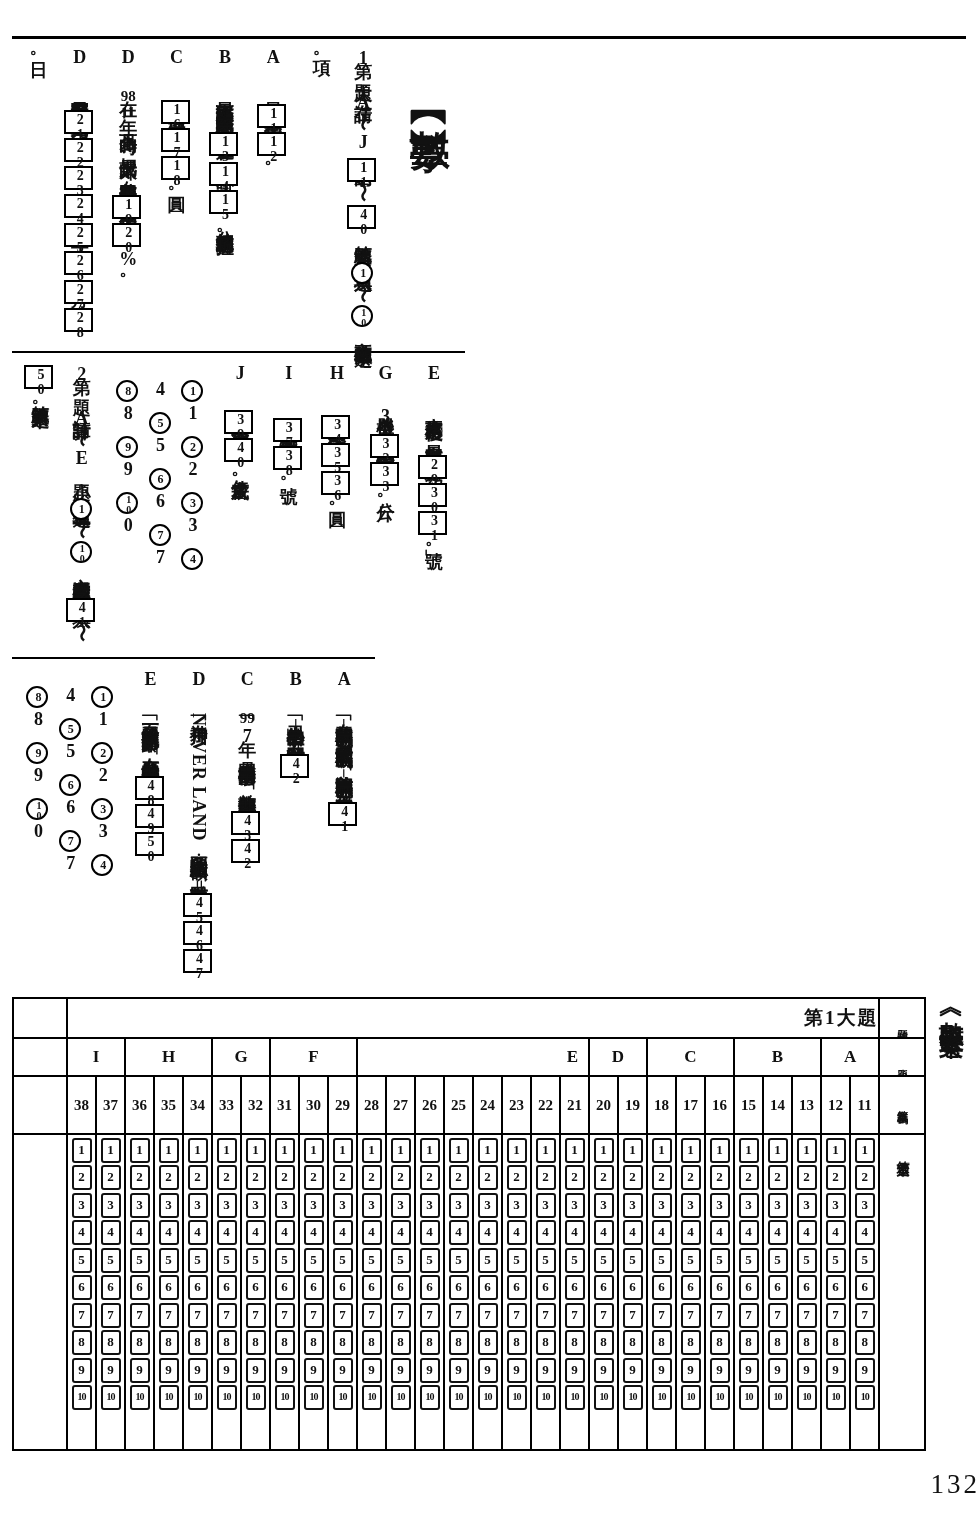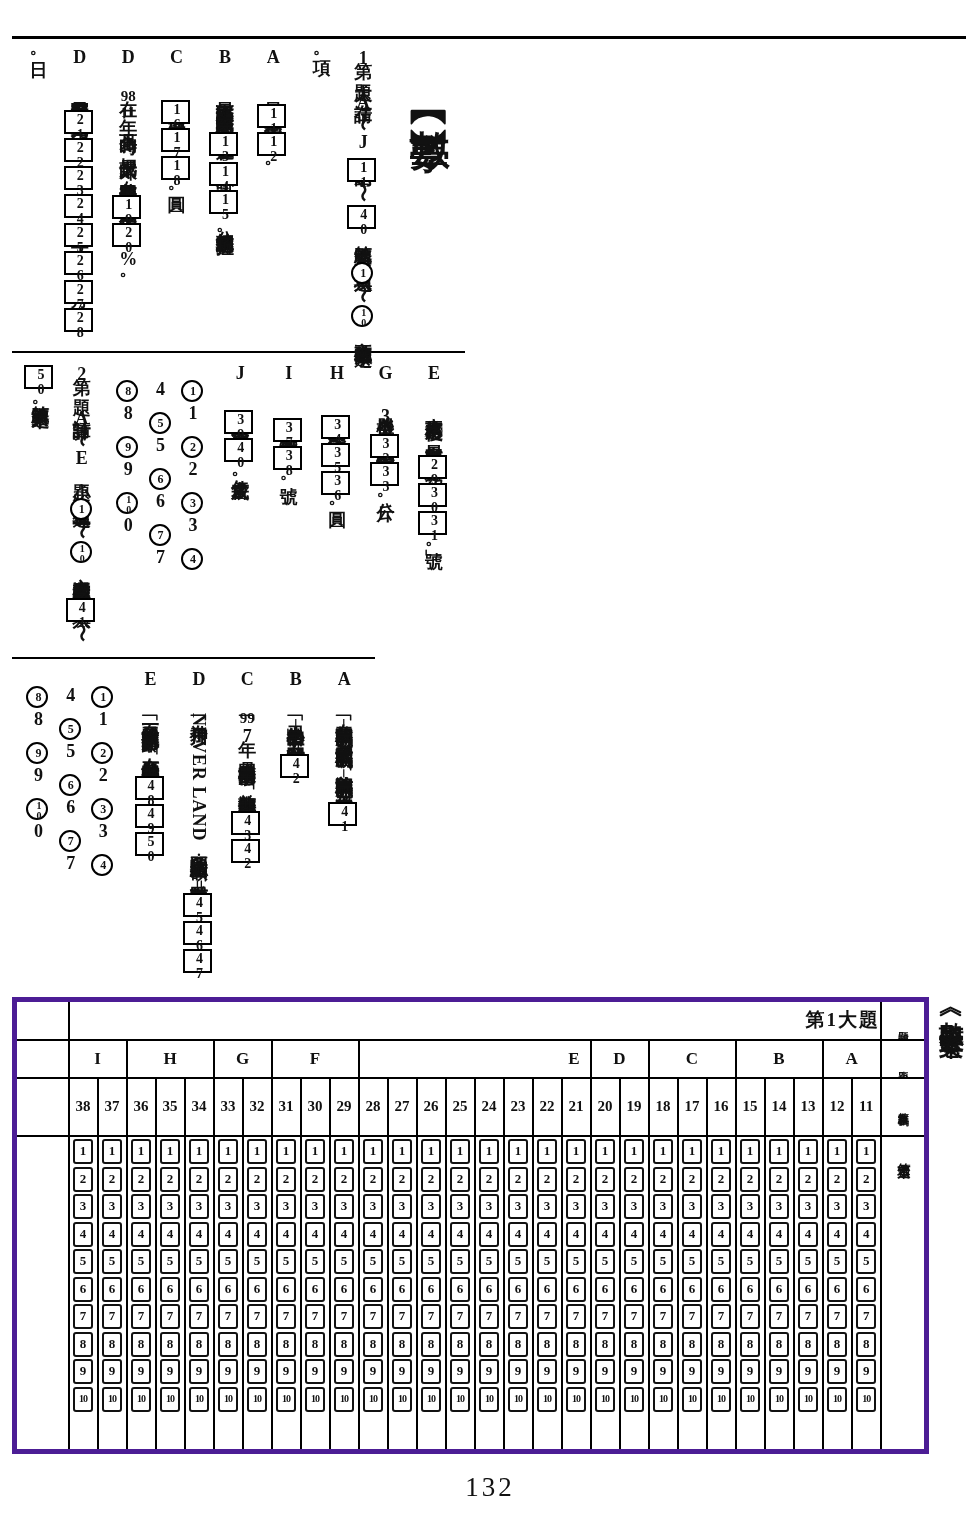--- a/index.html
+++ b/index.html
@@ -41,21 +41,21 @@
     border:2px solid #000;border-radius:50%;text-align:center;
     font-size:12px;font-weight:bold;letter-spacing:0;margin:1px 0;background:#fff;
   }
   .c10{font-size:10px;letter-spacing:-1px;}
   .odigit{font-size:18px;font-weight:bold;}
   .sp{display:inline-block;width:1px;height:11px;}
   .tcy{text-combine-upright:all;font-size:15px;}
   .side{text-orientation:sideways;}
   
   .sheetwrap{display:flex;flex-direction:row;align-items:flex-start;margin:10px 12px 0 12px;}
-  table.sheet{border-collapse:collapse;table-layout:fixed;width:914px;border:5px solid #4c1d95;}
+  table.sheet{border-collapse:collapse;table-layout:fixed;width:914px;border:1px solid #4c1d95;}
   table.sheet td{border:2px solid #000;padding:0;overflow:hidden;}
   td.filler{background:#fff;}
   td.secl{font-size:19px;font-weight:bold;text-align:right;padding-right:12px;letter-spacing:2px;}
   td.letter{font-size:17px;text-align:center;font-weight:bold;}
   td.letter.ralign{text-align:right;padding-right:10px;}
   td.num{font-size:15px;font-weight:bold;text-align:center;}
   td.bcell{vertical-align:top;padding-top:3px;}
   td.labelcol{text-align:center;vertical-align:middle;}
   .vlabel{
     writing-mode:vertical-rl;text-orientation:upright;
@@ -68,21 +68,21 @@
     margin:2.5px auto;text-align:center;
     font-size:13px;font-weight:bold;line-height:20px;background:#fff;
   }
   .bub.b10{font-size:10px;letter-spacing:-1px;}
   .sheettitle{
     writing-mode:vertical-rl;text-orientation:upright;
     font-size:25px;font-weight:bold;letter-spacing:3px;
     width:50px;text-align:left;padding-top:2px;margin-left:2px;
   }
   .pagenum{
-    text-align:center;font-size:27px;letter-spacing:3px;
+    text-align:right;font-size:27px;letter-spacing:3px;
     margin-top:18px;font-family:"Liberation Serif","DejaVu Serif",serif;
   }
 </style>
 </head>
 <body>
 
 <div class="page">
   <div class="toprule"></div>
 
   <div class="band band1">

